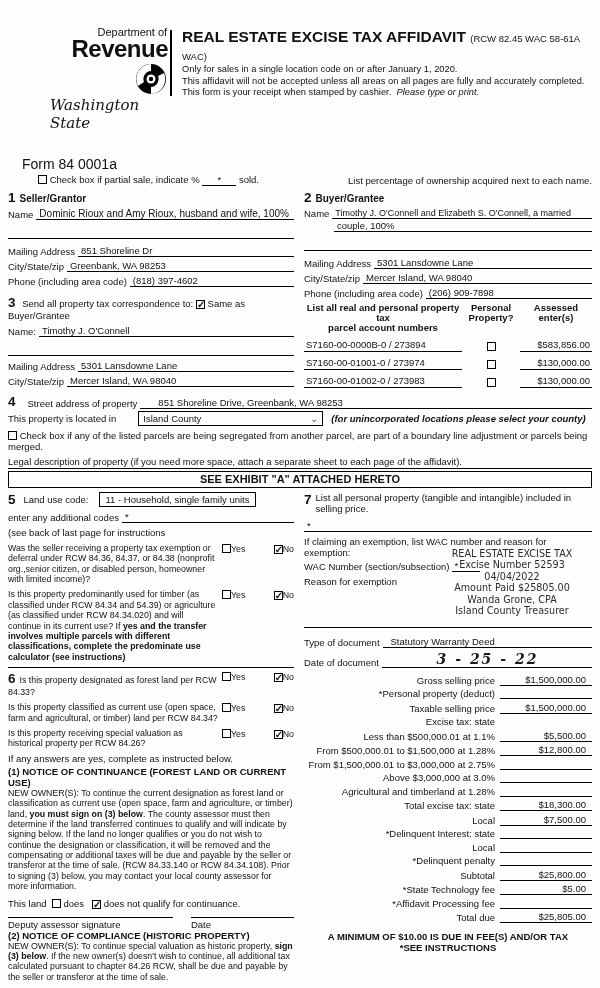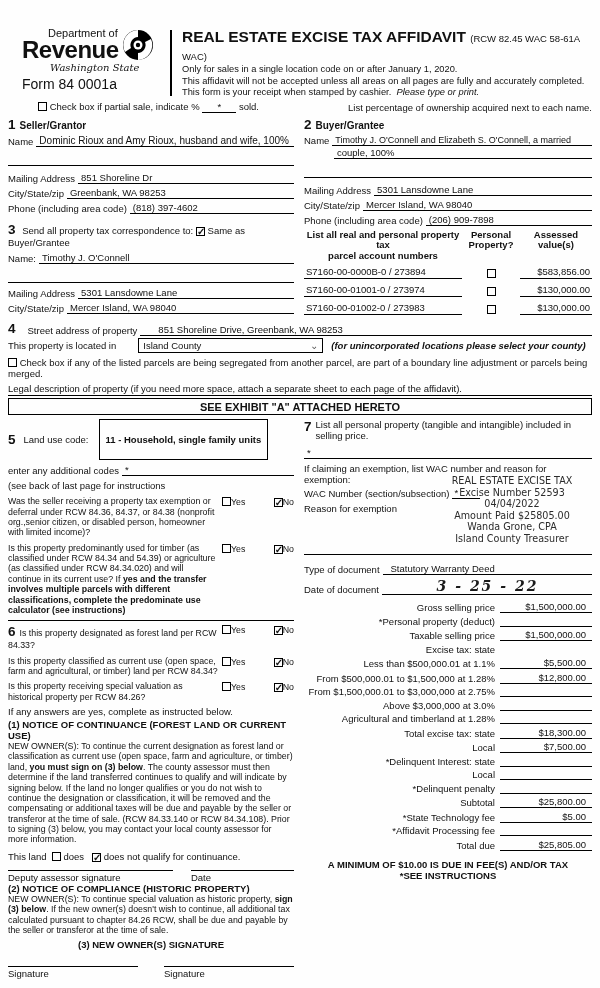--- a/index.html
+++ b/index.html
@@ -5,27 +5,27 @@
   * { box-sizing: border-box; margin: 0; padding: 0; }
   html,body { background:#e8e8e8; }
   .page {
     width: 600px; height: 988px; margin: 0 auto; background: #fefefe;
     font-family: "Liberation Sans", sans-serif; font-size: 9.5px; color:#111;
     position: relative; overflow: hidden; padding: 26px 8px 0 8px;
   }
   
   .hdr { display:flex; align-items:flex-start; }
   .logo-block { width: 160px; padding-left: 14px; }
-  .logo-top { display:flex; align-items:center; }
+  .logo-top { display:flex; align-items:flex-end;flex-direction:column; }
   .logo-txt { text-align:left; }
   .dept { font-size: 11px; margin-left: 26px; }
   .rev { font-size: 24px; font-weight: bold; letter-spacing: -0.5px; line-height: 0.9; }
-  .wastate { font-family:"DejaVu Serif", serif; font-style: italic; font-size: 10px; margin-left: 28px; }
+  .wastate { font-family:"DejaVu Serif", serif; font-style: italic; font-size: 15px; margin-left: 28px; }
   .swirl { margin-left: 2px; margin-top: 2px; }
-  .form-no { font-size: 14px; margin-top: 3px; }
+  .form-no { font-size: 14px; margin-top: 24px; }
   .hdr-div { border-left: 2px solid #000; height: 66px; margin: 4px 10px 0 2px; }
   .title-block { flex:1; padding-top: 2px; }
   .title-line1 { font-size: 15.5px; font-weight: bold; }
   .title-rcw { font-size: 9.5px; font-weight: normal; }
   .title-sub { font-size: 9.3px; line-height: 1.25; }
   .it { font-style: italic; }
   
   .row { display:flex; }
   .cols { display:flex; gap: 10px; }
   .colL { width: 286px; }
@@ -50,21 +50,21 @@
   
   .ptab-head { display:flex; font-weight:bold; text-align:center; margin-top: 4px; line-height:1.1;}
   .ptab-row { display:flex; align-items:flex-end; margin-top: 5px; }
   .p-parcel { width: 158px; border-bottom: 1.3px solid #000; padding: 0 2px 1px 2px; }
   .p-pp { width: 58px; text-align:center; }
   .p-val { flex:1; border-bottom: 1.3px solid #000; text-align:right; padding: 0 2px 1px 2px; }
   
   .countybox { border: 1.2px solid #000; width: 185px; padding: 1px 4px; display:inline-flex; justify-content:space-between; }
   .legalbox { border: 1.2px solid #000; text-align:center; font-weight:bold; font-size: 11px; padding: 1.5px 0; margin-top: 2px; }
   
-  .lubox { border: 1.3px solid #000; padding: 14px 6px; font-weight: bold; display:inline-block; }
+  .lubox { border: 1.3px solid #000; padding: 1px 6px; font-weight: normal; display:inline-block; }
   .hr-heavy { border-top: 1.6px solid #000; margin-top: 5px; }
   
   .taxrow { display:flex; align-items:flex-end; margin-top: 2.5px; }
   .taxlabel { width: 196px; text-align:right; padding-right: 5px; white-space:nowrap; }
   .taxval { flex:1; border-bottom: 1px solid #000; text-align:right; padding: 0 6px 0 2px; min-height: 11px; }
   .taxval.noline { border-bottom: none; }
   
   .stamp { position:absolute; left: 108px; top: 56px; width: 200px; text-align:center;
            font-family: "DejaVu Sans", sans-serif; font-size: 9.6px; color:#2b2b2b; line-height: 1.2; }
   .siglab { border-top: 1.2px solid #000; padding-top: 1px; }
@@ -180,21 +180,21 @@
           <span class="fval">Mercer Island, WA  98040</span>
         </div>
       <div class="fline">
           <span class="flabel">Phone (including area code)</span>
           <span class="fval">(206) 909-7898</span>
         </div>
 
       <div class="ptab-head">
         <div style="width:158px;"><span>List all real and personal property tax</span><br><span>parcel account numbers</span></div>
         <div style="width:58px;"><span>Personal</span><br><span>Property?</span></div>
-        <div style="flex:1;"><span>Assessed</span><br><span>value(s)</span></div>
+        <div style="flex:1;"><span>Assessed</span><br><span>enter(s)</span></div>
       </div>
       <div class="ptab-row">
         <span class="p-parcel">S7160-00-0000B-0 / 273894</span>
         <span class="p-pp"><span class="cb"></span></span>
         <span class="p-val">$583,856.00</span>
       </div>
       <div class="ptab-row">
         <span class="p-parcel">S7160-00-01001-0 / 273974</span>
         <span class="p-pp"><span class="cb"></span></span>
         <span class="p-val">$130,000.00</span>

